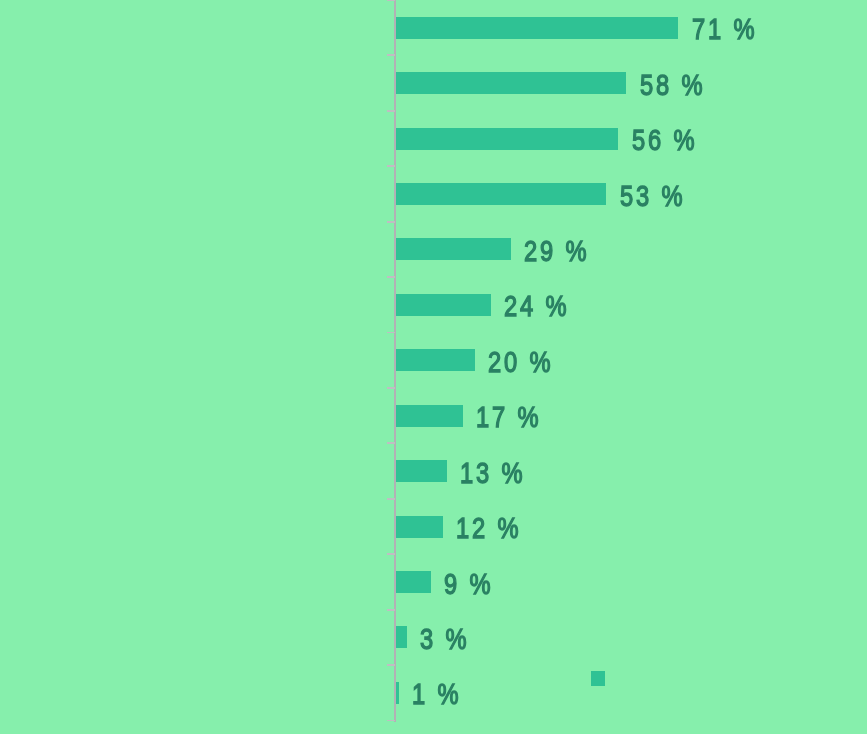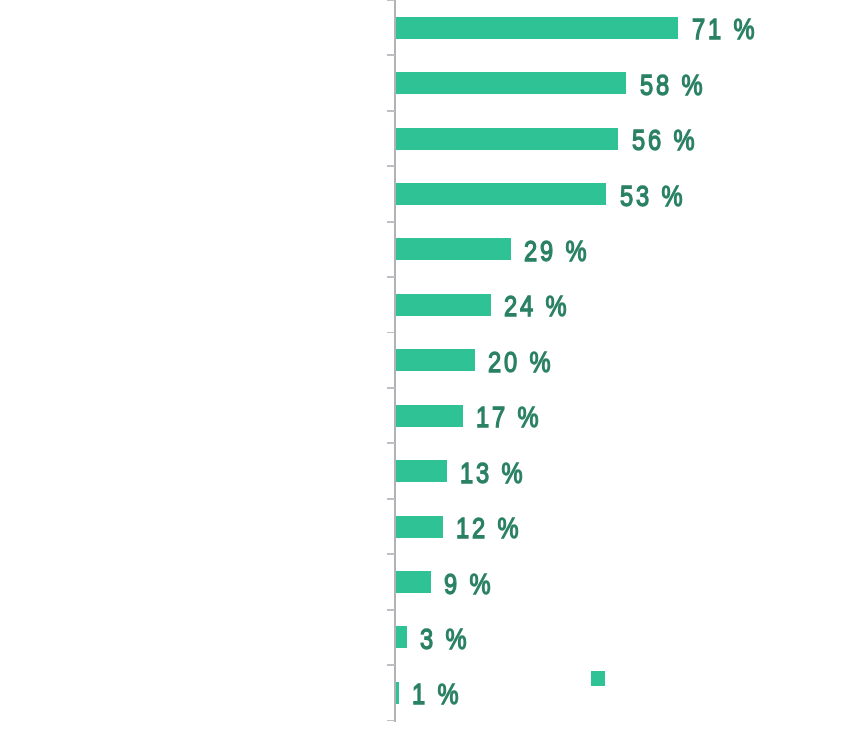--- a/index.html
+++ b/index.html
@@ -20,21 +20,21 @@
   .legend-swatch { display:block; }
   .legend-label  { font-size:13px; margin-left:6px; white-space:nowrap; }
   .plot-title    { position:absolute; left:0; top:0; font-size:18px; font-weight:bold; }
   .axis-caption  { position:absolute; font-size:13px; }
   #y-caption { left:4px; top:340px; transform:rotate(-90deg); transform-origin:left center; }
   #x-caption { left:500px; top:726px; }
 </style>
 </head>
 <body>
 
-<div id="chart" style="background: #ffffff;">
+<div id="chart" style="background: #86efac;">
 
   <div class="plot-title" style="color: rgb(42, 129, 99);"></div>
 
   <div class="axis-caption" id="y-caption" style="color: rgb(42, 129, 99);"></div>
 
   <div class="axis-caption" id="x-caption" style="color: rgb(42, 129, 99);"></div>
 
   <div class="axis-line" style="left: 394px; top: 0px; width: 2px; height: 722px; background: rgb(178, 177, 181);"></div>
 
   <div id="ticks">

